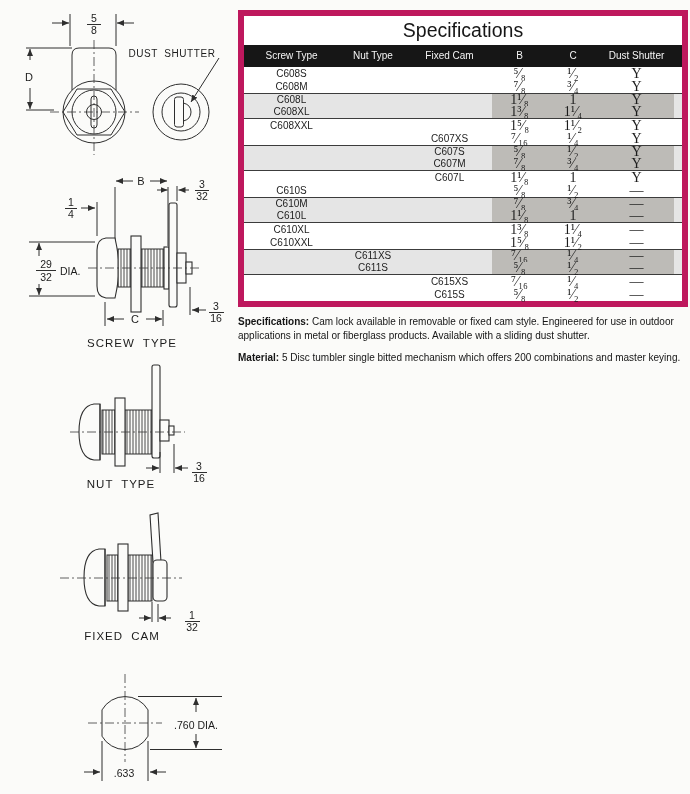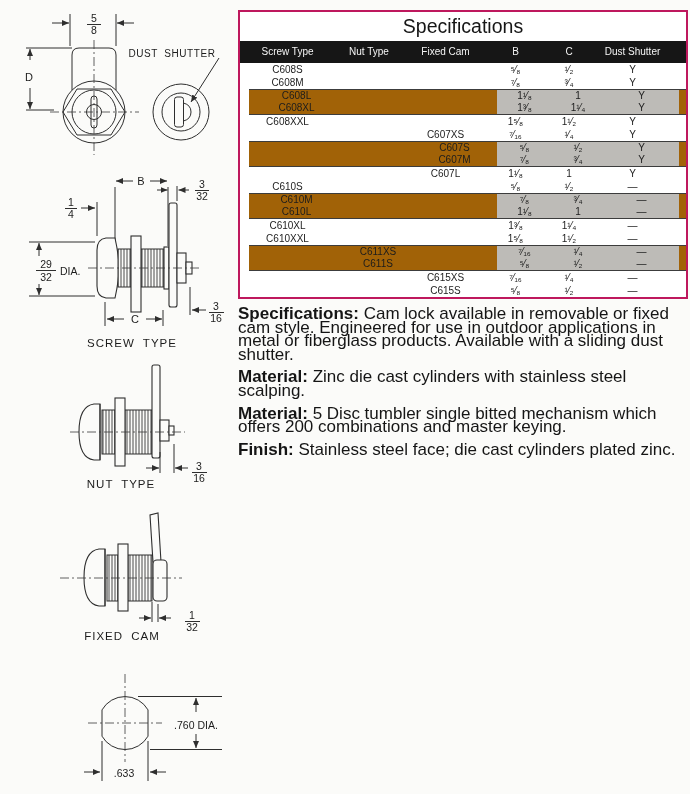--- a/index.html
+++ b/index.html
@@ -18,36 +18,36 @@
   .thr{stroke:#2e2e2e;stroke-width:1;fill:url(#thrp);}
   .cl{stroke:#3a3a3a;stroke-width:0.8;fill:none;stroke-dasharray:9 3 2 3;}
   text{fill:#1c1c1c;}
   .dtx{font-family:"Liberation Sans",sans-serif;font-size:10.5px;}
   .dtx2{font-family:"Liberation Sans",sans-serif;font-size:11px;}
   .lbl{font-family:"Liberation Sans",sans-serif;font-size:10px;letter-spacing:0.6px;word-spacing:3px;}
   .cap{font-family:"Liberation Sans",sans-serif;font-size:11.5px;letter-spacing:1px;word-spacing:4px;}
 
   
   .right-col{position:absolute;left:238px;top:10px;width:450px;}
-  .spec-table{border:2px solid #be185d;background:#ffffff;box-sizing:border-box;width:450px;}
+  .spec-table{border:6px solid #be185d;background:#ffffff;box-sizing:border-box;width:450px;}
   .t-title{height:29px;line-height:29px;text-align:center;font-size:19.5px;color:#161616;}
   .t-head{display:grid;grid-template-columns:95px 68px 85px 55px 52px 75px 1fr;
           height:22px;line-height:22px;background:#161616;color:#f4f4f4;font-size:10px;}
   .t-head .tcell{text-align:center;}
   .trow{display:grid;grid-template-columns:95px 68px 85px 55px 52px 75px 1fr;
         height:13px;line-height:13px;font-size:10px;}
-  .trow.shaded{background:#a16207;margin-left:9px;}
+  .trow.shaded{background:#e5e5e5;}
   .trow.gs{border-top:1px solid #3c3c3c;height:12px;line-height:12px;}
   .trow.ge{border-bottom:1px solid #3c3c3c;height:12px;line-height:12px;}
   .tcell{text-align:center;white-space:nowrap;}
-  .val{font-family:Liberation Sans, sans-serif;font-size:10px;}
+  .val{font-family:Liberation Serif, serif;font-size:14px;}
   .trow.shaded .band{background:#bdbbb7;}
 
   .notes{margin-top:8px;width:452px;}
-  .notes p{margin:0 0 9px 0;font-size:17px;line-height:13.6px;color:#151515;}
+  .notes p{margin:0 0 9px 0;font-size:10px;line-height:13.6px;color:#151515;}
   .notes b{font-weight:bold;}
 </style>
 </head>
 <body>
 
 <div class="page">
 
   <svg width="0" height="0" style="position:absolute" aria-hidden="true">
     <defs>
       <marker id="arw" markerWidth="9" markerHeight="8" refX="7" refY="3" orient="auto" markerUnits="userSpaceOnUse">
@@ -393,19 +393,17 @@
             <div class="tcell">C615S</div>
             <div class="tcell val band">⁵⁄₈</div>
             <div class="tcell val band">¹⁄₂</div>
             <div class="tcell val band">—</div>
           </div>
         </div>
     </div>
 
     <div class="notes">
       <p><b>Specifications:</b><span> Cam lock available in removable or fixed cam style. Engineered for use in outdoor applications in metal or fiberglass products. Available with a sliding dust shutter.</span></p>
-      <p><b>Material:</b><span> Zinc die cast cylinders with stainless steel scalping.</span></p>
       <p><b>Material:</b><span> 5 Disc tumbler single bitted mechanism which offers 200 combinations and master keying.</span></p>
-      <p><b>Finish:</b><span> Stainless steel face; die cast cylinders plated zinc.</span></p>
     </div>
 
   </div>
 </div>
 
 </body></html>

